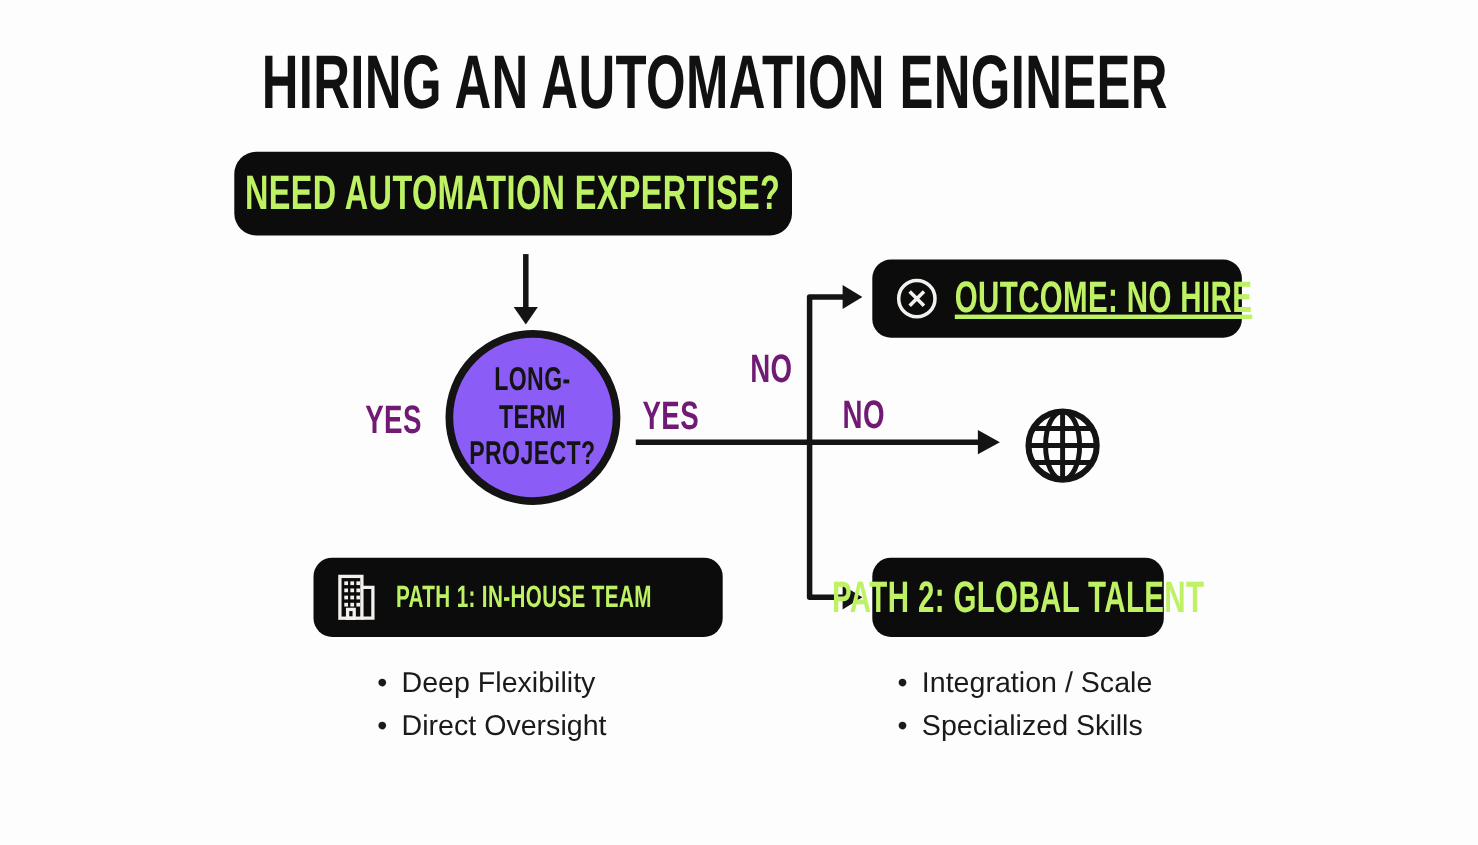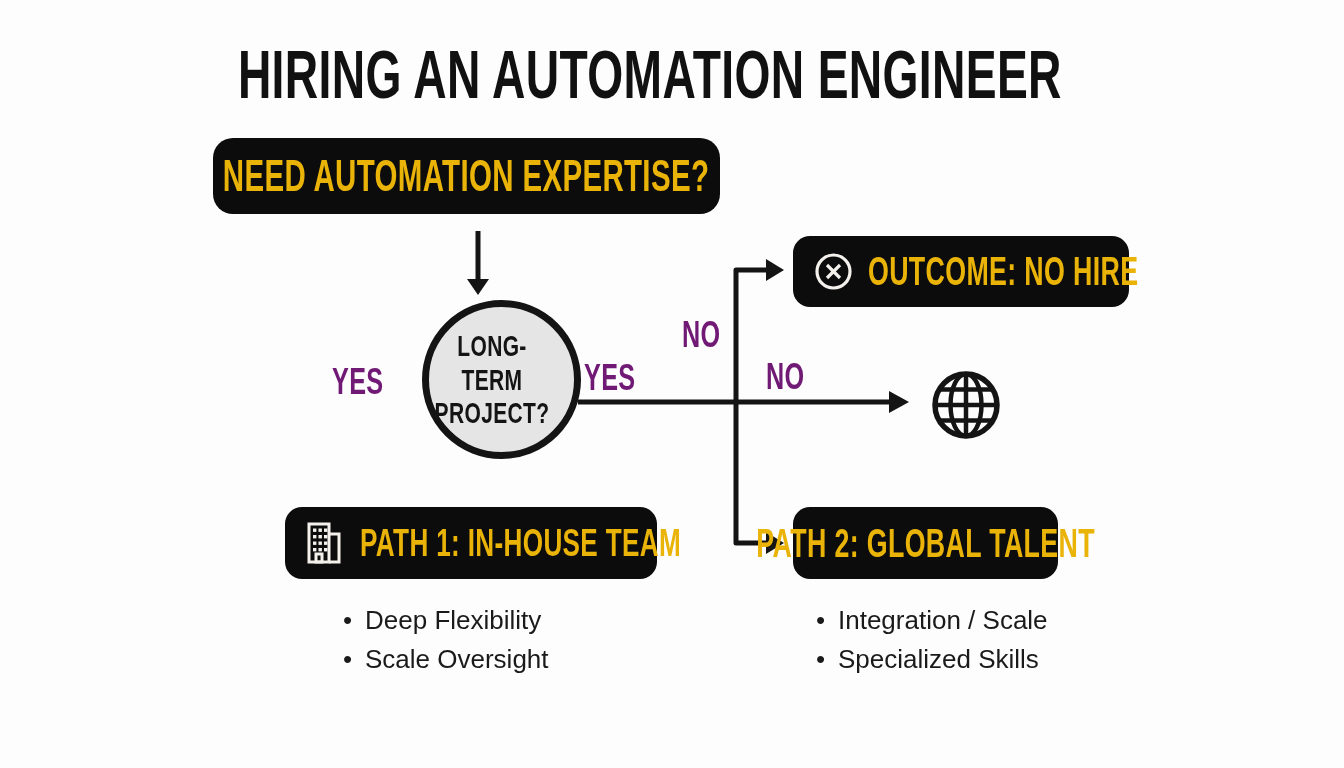--- a/index.html
+++ b/index.html
@@ -23,51 +23,51 @@
   }
   .cond-left{transform-origin:left center;}
   #title-wrap{
     left:0;top:40px;width:1300px;
     text-align:center;
     font-size:69px;line-height:1.0;
     color:#111111;
   }
   .node{
     background:#0c0c0c;
-    color:#eab308;
+    color:#bef264;
     display:flex;align-items:center;justify-content:center;
     box-sizing:border-box;
   }
   #need-box{
     left:213px;top:138px;width:507px;height:76px;
     border-radius:20px;font-size:44px;
   }
   #decision-circle{
-    left:422px;top:300px;width:145px;height:145px;
+    left:405px;top:300px;width:145px;height:145px;
     border:7px solid #141414;border-radius:50%;
-    background:#e5e5e5;
-    display:flex;align-items:center;justify-content:flex-end;
+    background:#8b5cf6;
+    display:flex;align-items:center;justify-content:center;
     text-align:center;
   }
   #decision-circle .cond{
     font-size:30px;line-height:1.13;transform:scaleX(0.7);
     white-space:pre-line;color:#141414;
   }
   .branch-label{
     font-size:36px;color:#701a75;line-height:1;
   }
   .branch-label .cond{transform:scaleX(0.7);transform-origin:left center;}
   #outcome-box{
     left:793px;top:236px;width:336px;height:71px;
     border-radius:17px;font-size:40px;
-    justify-content:flex-start;padding-left:20px;gap:14px;
+    justify-content:flex-start;padding-left:20px;gap:14px;text-decoration:underline;
   }
   #path1-box{
     left:285px;top:507px;width:372px;height:72px;
-    border-radius:17px;font-size:39px;
+    border-radius:17px;font-size:28px;
     justify-content:flex-start;padding-left:18px;gap:15px;
   }
   #path2-box{
     left:793px;top:507px;width:265px;height:72px;
     border-radius:17px;font-size:40px;
   }
   .node .cond{letter-spacing:0.5px;}
   .icon-svg{flex:0 0 auto;display:block;}
   .bullet-list{
     font-size:26px;line-height:39px;color:#1a1a1a;font-weight:400;
@@ -170,21 +170,21 @@
     <span class="cond">PATH 2: GLOBAL TALENT</span>
   </div>
 
   <div class="abs bullet-list" style="left:343px;top:601px;">
     <div class="bullet-line">
       <span class="bullet-dot">•</span>
       <span>Deep Flexibility</span>
     </div>
     <div class="bullet-line">
       <span class="bullet-dot">•</span>
-      <span>Scale Oversight</span>
+      <span>Direct Oversight</span>
     </div>
   </div>
 
   <div class="abs bullet-list" style="left:816px;top:601px;">
     <div class="bullet-line">
       <span class="bullet-dot">•</span>
       <span>Integration / Scale</span>
     </div>
     <div class="bullet-line">
       <span class="bullet-dot">•</span>

